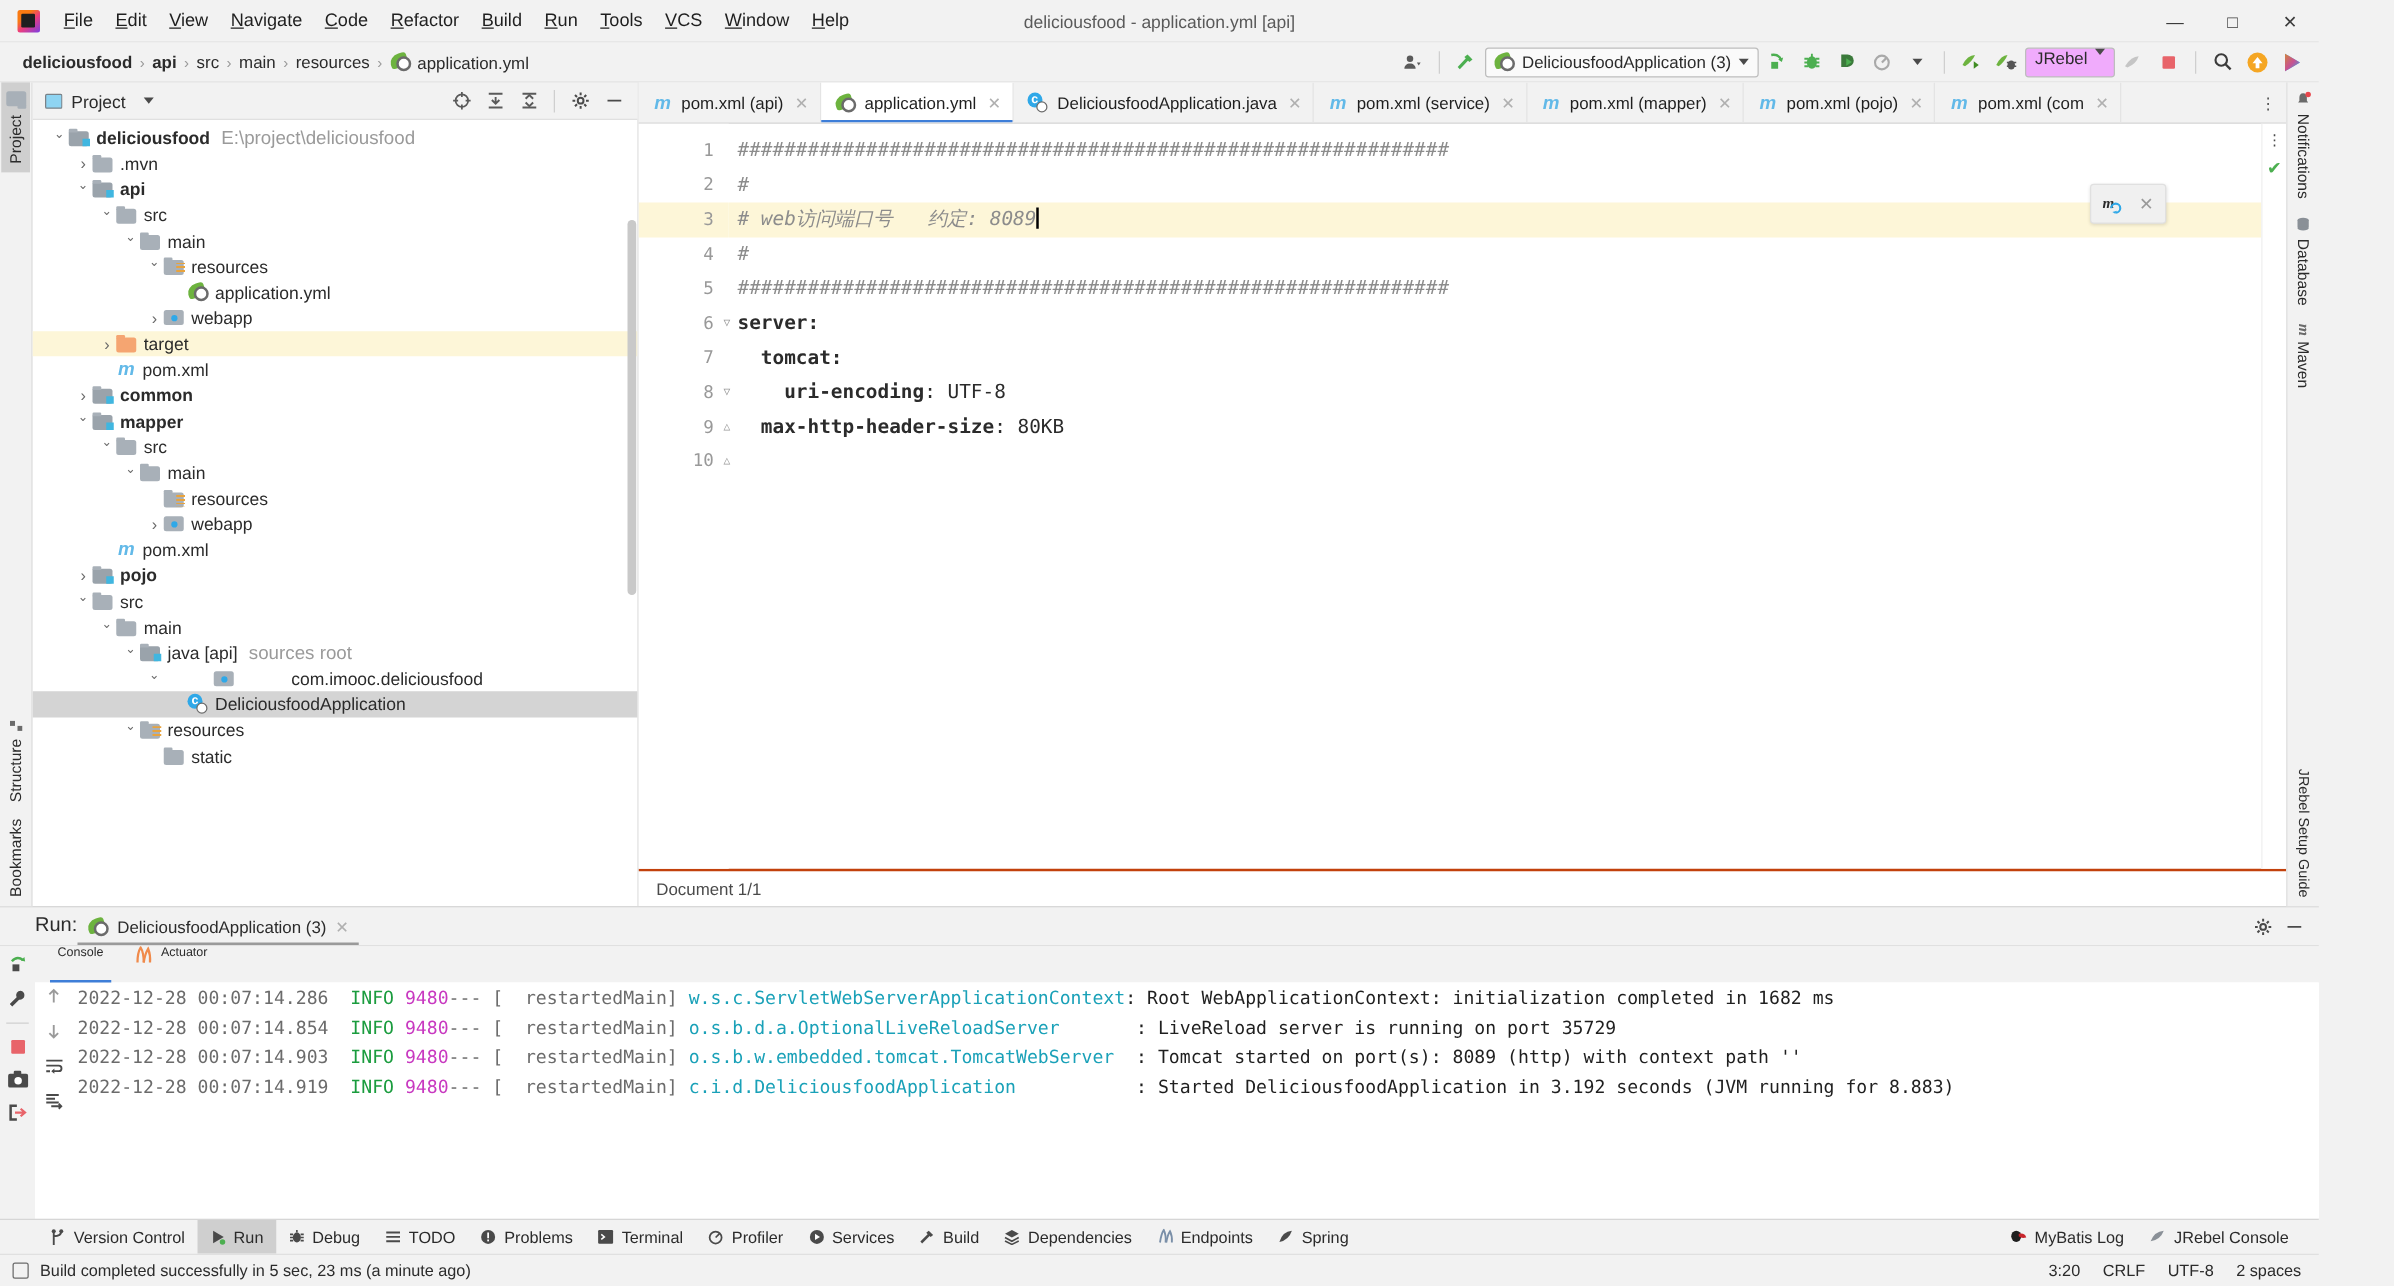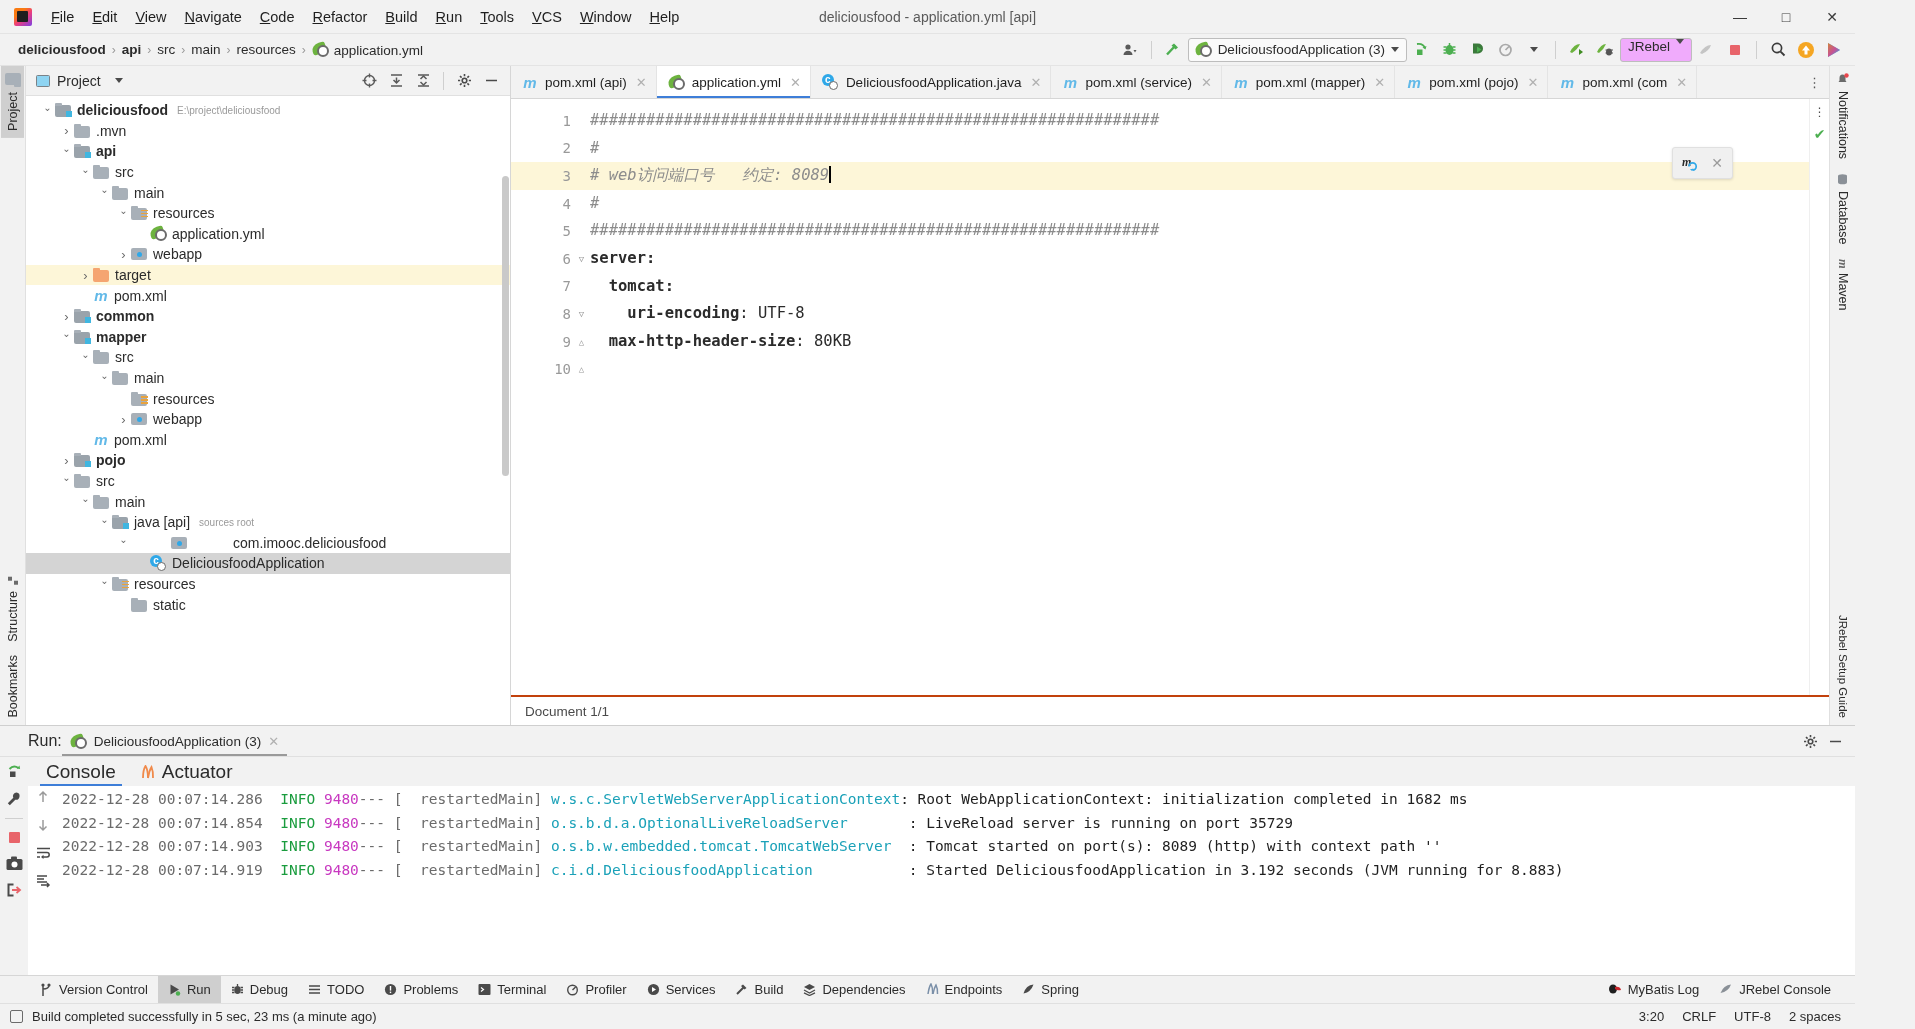--- a/index.html
+++ b/index.html
@@ -100,21 +100,21 @@
   .panel-head .icons { margin-left: auto; display: flex; align-items: center; gap: 1px; }
   .tree { flex: 1; overflow: hidden; position: relative; padding-top: 4px; font-size: 14px; }
   .trow { height: 20.6px; display: flex; align-items: center; white-space: nowrap; padding-right: 6px; }
   .trow.sel { background: #d4d4d4; }
   .trow.hl { background: #fdf6d8; }
   .arrow { width: 15px; display: flex; align-items: center; justify-content: center; color: #6b6b6b; font-size: 10px; flex: none; }
   .arrow.open::before { content: "⌄"; position: relative; top: -3px; }
   .arrow.closed::before { content: "›"; font-size: 13px; }
   .tlabel { margin-left: 5px; }
   .tlabel.bold { font-weight: bold; }
-  .tsub { margin-left: 9px; color: #9a9a9a; font-size: 10px; }
+  .tsub { margin-left: 9px; color: #9a9a9a; font-size: 15px; }
 
   
   .ficon { width: 17px; height: 14px; position: relative; flex: none; }
   .ficon .fbody { position: absolute; left: 0; top: 2px; width: 16px; height: 12px; background: #a8b0b8; border-radius: 1px 2px 2px 2px; }
   .ficon .ftab { position: absolute; left: 0; top: 0px; width: 7px; height: 3px; background: #a8b0b8; border-radius: 1px 1px 0 0; }
   .ficon.module .fbody { background: #9aa3ab; }
   .ficon.module::after { content: ""; position: absolute; right: 0px; bottom: 0px; width: 6px; height: 6px; background: #40b6e0; }
   .ficon.res::after { content: ""; position: absolute; right: 0; bottom: 1px; width: 7px; height: 9px;
       background: repeating-linear-gradient(to bottom,#e8a33d 0 1.5px, transparent 1.5px 3px); }
   .ficon.target .fbody { background: #f5a571; }
@@ -210,21 +210,21 @@
   .run-tab::after { content:""; position:absolute; left:0; right:0; bottom:0; height:2.5px; background:#9a9a9a; }
   .run-head .right { margin-left: auto; display: flex; align-items: center; gap: 10px; padding-right: 12px; color: #4a4a4a; }
 
   .run-body { flex: 1; display: flex; min-height: 0; }
   .run-left {
     width: 28px; background: #f2f2f2; display: flex; flex-direction: column; align-items: center;
     padding-top: 6px; gap: 11px; flex: none;
   }
   .run-main { flex: 1; display: flex; flex-direction: column; min-width: 0; }
   .ctabs { height: 29px; display: flex; align-items: stretch; background: #f2f2f2; flex: none; padding-left: 6px; }
-  .ctab { display: flex; align-items: center; gap: 7px; padding: 0 12px; font-size: 19px; position: relative; }
+  .ctab { display: flex; gap: 7px; padding: 0 12px; font-size: 10px; position: relative; }
   .ctab.active::after { content:""; position:absolute; left:6px; right:6px; bottom:0; height:2.5px; background:#3e7ed8; }
   .console-wrap { flex: 1; display: flex; min-height: 0; background: #fff; }
   .console-side { width: 30px; background: #fff; display: flex; flex-direction: column; align-items:center;
                   padding-top: 4px; gap: 14px; flex: none; color: #9a9a9a; }
   .console {
     flex: 1; font-family: "DejaVu Sans Mono", monospace; font-size: 14.5px;
     padding: 2px 0 0 4px; overflow: hidden; line-height: 23.5px; background: #fff; min-width: 0;
   }
   .ln { white-space: pre; }
   .c-dim { color: #6b6b6b; }

